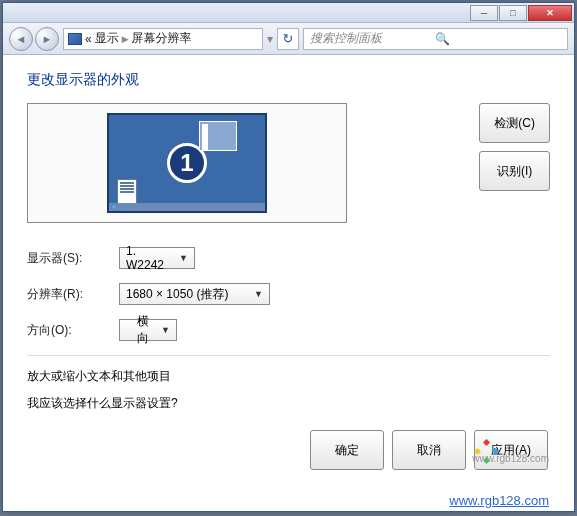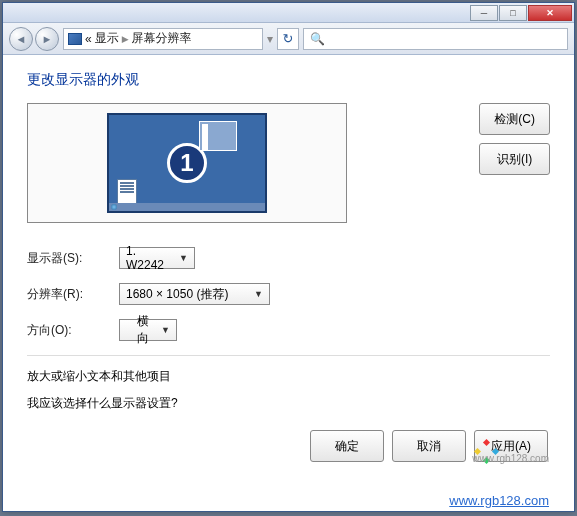--- a/index.html
+++ b/index.html
@@ -25,21 +25,21 @@
 .monitor-preview { width: 320px; height: 120px; border: 1px solid #888; background: #fafafa; display: flex; align-items: center; justify-content: center; }
 .monitor-box { width: 160px; height: 100px; background: #3a6aa8; border: 2px solid #1a3a6a; position: relative; display: flex; align-items: center; justify-content: center; }
 .mon-num { width: 40px; height: 40px; border-radius: 50%; background: #1a3a7a; border: 3px solid #fff; color: #fff; font-size: 24px; font-weight: bold; display: flex; align-items: center; justify-content: center; }
 .mon-mini1 { position: absolute; top: 6px; right: 28px; width: 38px; height: 30px; background: #8aa8d0; border: 1px solid #fff; }
 .mon-mini1::before { content:""; position:absolute; top:2px; left:2px; width:6px; height:26px; background:#fff; }
 .mon-mini2 { position: absolute; bottom: 6px; left: 8px; width: 20px; height: 26px; background: #fff; border: 1px solid #5a7aa0; }
 .mon-mini2::before { content:""; position:absolute; top:2px; left:2px; right:2px; height:2px; background:#5a7aa0; box-shadow: 0 3px 0 #5a7aa0, 0 6px 0 #5a7aa0, 0 9px 0 #5a7aa0; }
 .mon-taskbar { position:absolute; bottom:0; left:0; right:0; height:8px; background:#6a8ab8; }
 .mon-taskbar::before { content:""; position:absolute; left:2px; top:1px; width:6px; height:6px; border-radius:50%; background:radial-gradient(#7ac0f0,#2a6aa0); }
 .side-btns { display: flex; flex-direction: column; gap: 8px; margin-left: auto; }
-.btn { height: 32px; padding: 0 14px; background: linear-gradient(#fefefe, #e6e6e6); border: 1px solid #888; border-radius: 3px; font-size: 12px; cursor: pointer; display: flex; align-items: center; justify-content: center; white-space: nowrap; }
+.btn { height: 40px; padding: 0 14px; background: linear-gradient(#fefefe, #e6e6e6); border: 1px solid #888; border-radius: 3px; font-size: 12px; cursor: pointer; display: flex; align-items: center; justify-content: center; white-space: nowrap; }
 .row { display: flex; align-items: center; margin-bottom: 14px; gap: 12px; }
 .row-label { width: 80px; color: #222; }
 .combo { height: 22px; border: 1px solid #888; background: linear-gradient(#fff,#eee); padding: 0 6px; display: flex; align-items: center; gap: 6px; cursor: pointer; }
 .combo .arrow { color: #333; font-size: 9px; margin-left: auto; }
 .combo.w1 { width: 76px; }
 .combo.w2 { width: 151px; }
 .combo.w3 { width: 58px; padding-left: 17px; }
 .adv-row { display: flex; justify-content: flex-end; margin: 6px 0 8px; }
 .adv-link { color: #0066cc; padding: 4px 6px; border: 3px solid #e00; cursor: pointer; }
 .hr { border: 0; border-top: 1px solid #ddd; margin: 6px 0 12px; }
@@ -73,20 +73,21 @@
     <div class="breadcrumb-box">
       <div class="bc-icon"></div>
       <span class="bc-txt">«</span>
       <span class="bc-txt">显示</span>
       <span class="bc-sep">▶</span>
       <span class="bc-txt">屏幕分辨率</span>
     </div>
     <span style="color:#888">▾</span>
     <div class="refresh-btn">↻</div>
     <div class="search-box">
+      <span>搜索控制面板</span>
       <span class="search-icon">🔍</span>
     </div>
   </div>
 
   <div class="content">
     <div class="title">更改显示器的外观</div>
 
     <div class="preview-row">
       <div class="monitor-preview">
         <div class="monitor-box">

